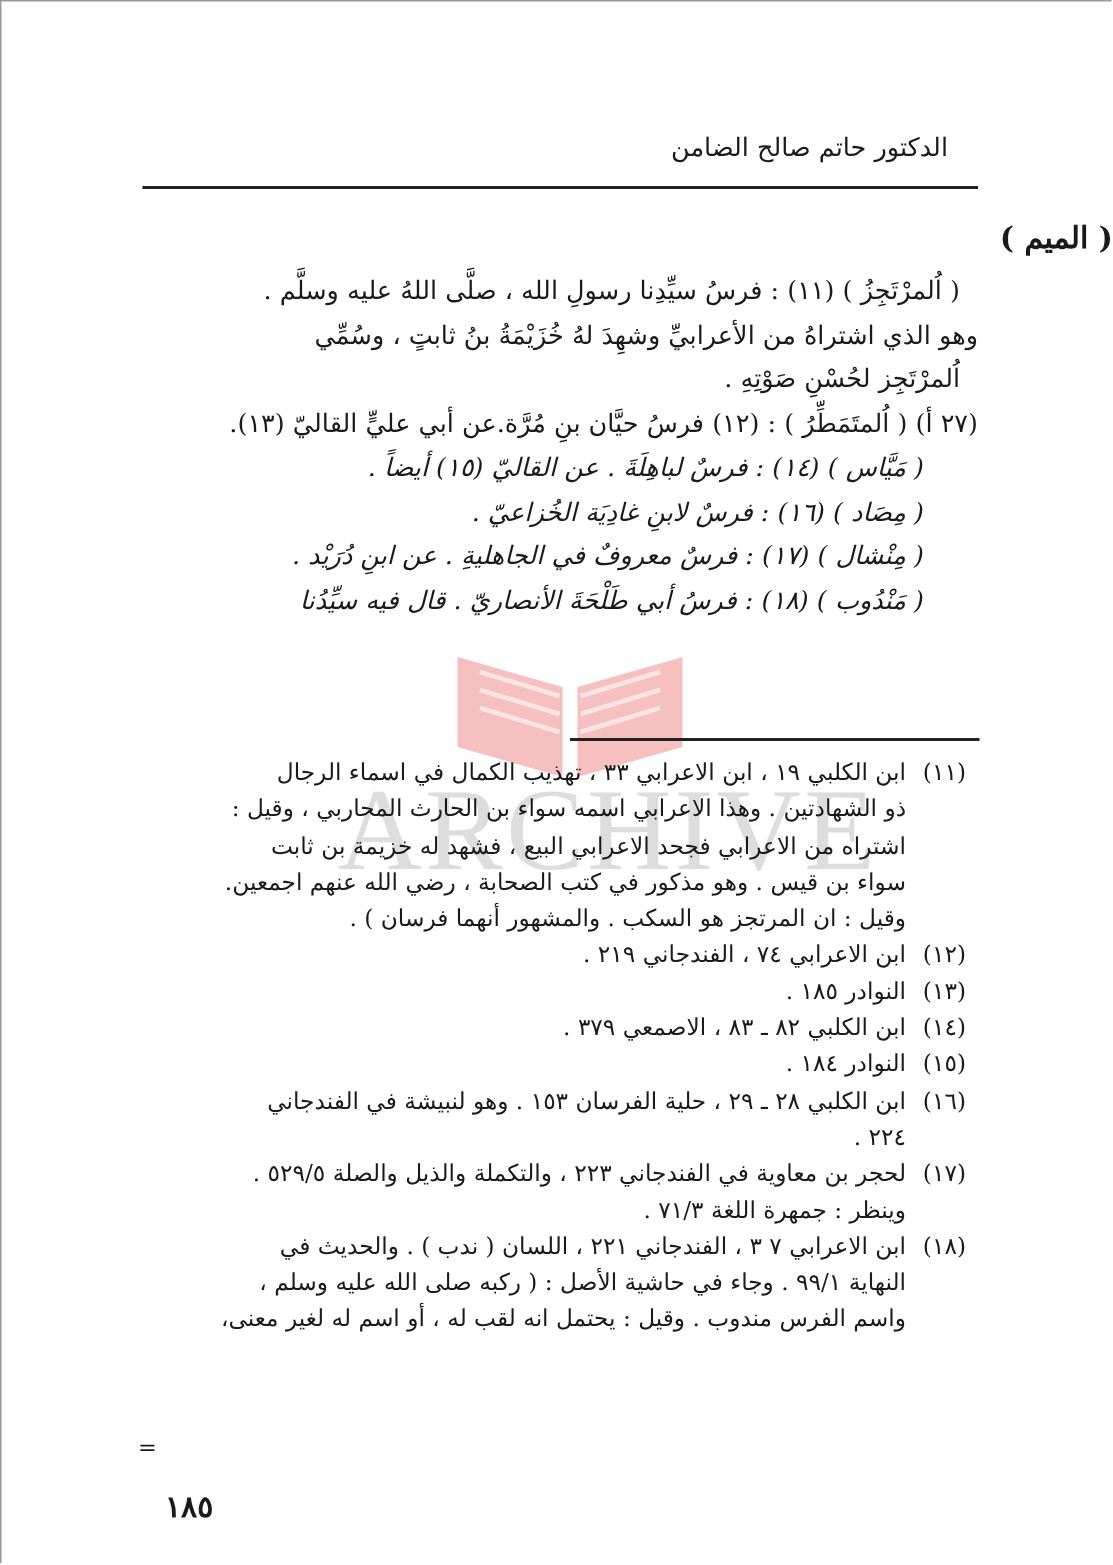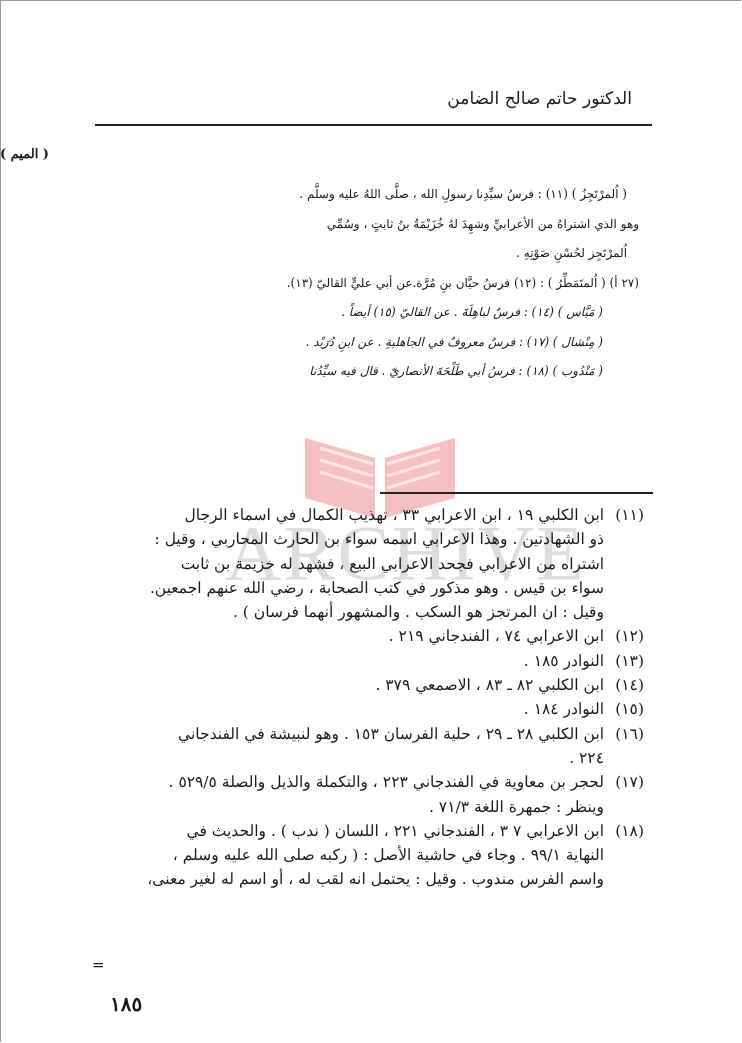--- a/index.html
+++ b/index.html
@@ -27,26 +27,26 @@
       font-family: "Liberation Sans", sans-serif; font-size: 17px; color: rgba(170,170,170,0.55);
     }
     .content { position: relative; z-index: 1; direction: rtl; }
     .running-head {
       position: absolute; right: 110px; top: 88px; font-size: 17px;
     }
     .head-rule {
       position: absolute; left: 95px; top: 124px; width: 557px; height: 2px; background: #222;
     }
     .section-title {
-      position: absolute; left: 0; width: 742px; top: 146px; text-align: left;
-      font-size: 13px; font-weight: bold;
+      position: absolute; left: 0; width: 742px; top: 146px; text-align: right;
+      font-size: 20px; font-weight: bold;
     }
     .body-text {
-      position: absolute; right: 103px; top: 180px; width: 560px;
-      font-size: 12px; line-height: 29.5px; text-align: justify;
+      position: absolute; right: 90px; top: 180px; width: 560px;
+      font-size: 17px; line-height: 29.5px; text-align: justify;
     }
     .body-text p { margin: 0; }
     .indent { padding-right: 36px; font-style: italic; }
     .indent2 { padding-right: 12px; }
     .fn-rule {
       position: absolute; left: 380px; top: 492px; width: 273px; height: 2px; background: #222;
     }
     .footnotes {
       position: absolute; right: 98px; top: 503px; width: 590px;
       font-size: 15.5px; line-height: 24.3px;
@@ -82,20 +82,21 @@
   <div class="head-rule"></div>
 
   <div class="section-title">( الميم )</div>
 
   <div class="body-text">
     <p class="indent2">( اُلمرْتَجِزُ ) (١١) : فرسُ سيِّدِنا رسولِ الله ، صلَّى اللهُ عليه وسلَّم .</p>
     <p>وهو الذي اشتراهُ من الأعرابيِّ وشهِدَ لهُ خُزَيْمَةُ بنُ ثابتٍ ، وسُمِّي</p>
     <p class="indent2">اُلمرْتَجِز لحُسْنِ صَوْتِهِ .</p>
     <p>(٢٧ أ) ( اُلمتَمَطِّرُ ) : (١٢) فرسُ حيَّان بنِ مُرَّة.عن أبي عليٍّ القاليّ (١٣).</p>
     <p class="indent">( مَيَّاس ) (١٤) : فرسٌ لباهِلَةَ . عن القاليّ (١٥) أيضاً .</p>
+    <p class="indent">( مِصَاد ) (١٦) : فرسٌ لابنِ غادِيَة الخُزاعيّ .</p>
     <p class="indent">( مِنْشال ) (١٧) : فرسٌ معروفٌ في الجاهليةِ . عن ابنِ دُرَيْد .</p>
     <p class="indent">( مَنْدُوب ) (١٨) : فرسُ أبي طَلْحَةَ الأنصاريّ . قال فيه سيِّدُنا</p>
   </div>
 
   <div class="fn-rule"></div>
 
   <div class="footnotes">
     <div class="fn">
       <span class="fn-num">(١١)</span>
       <div class="fn-body">

